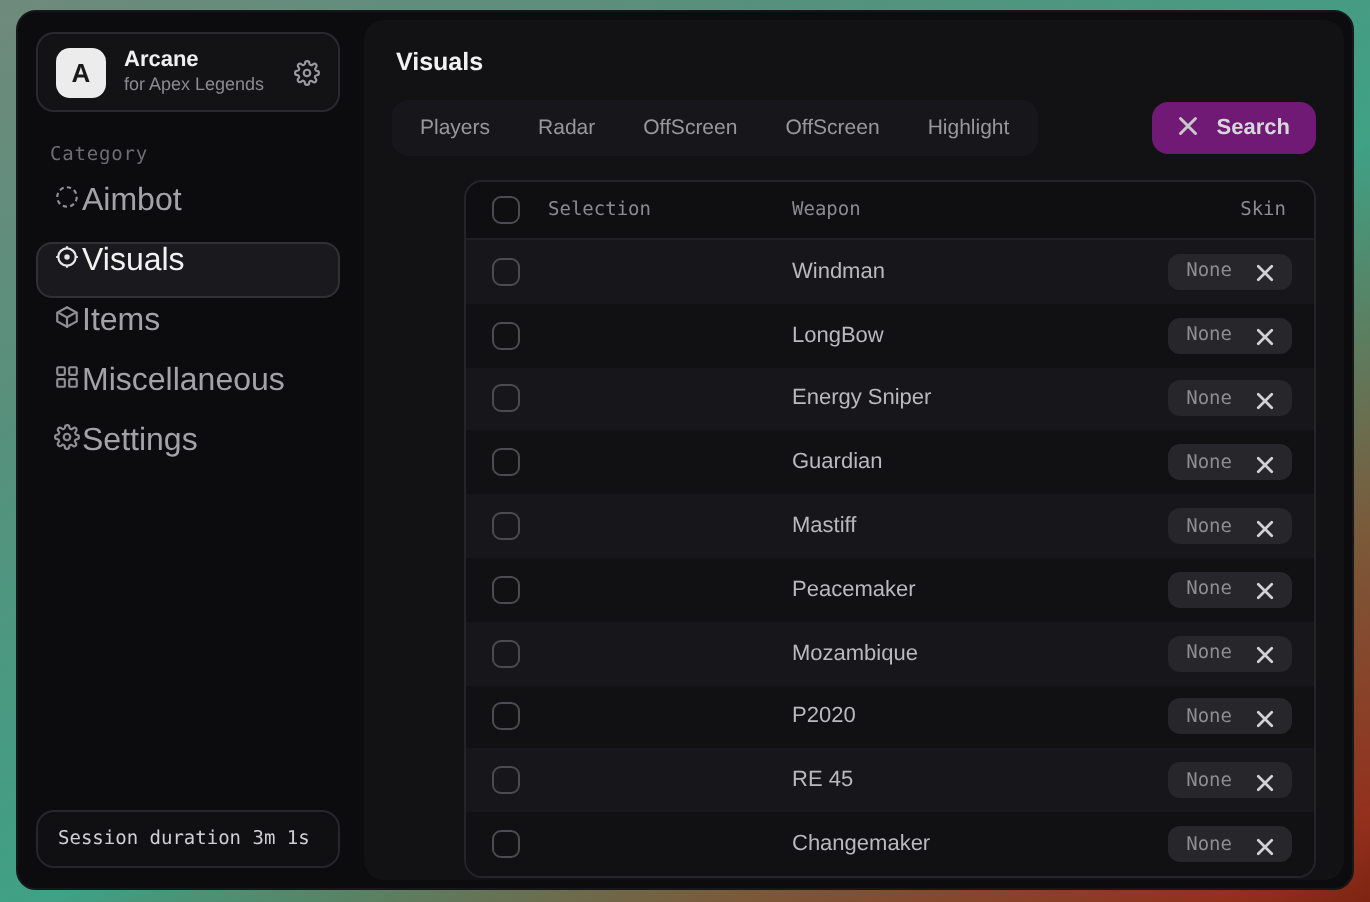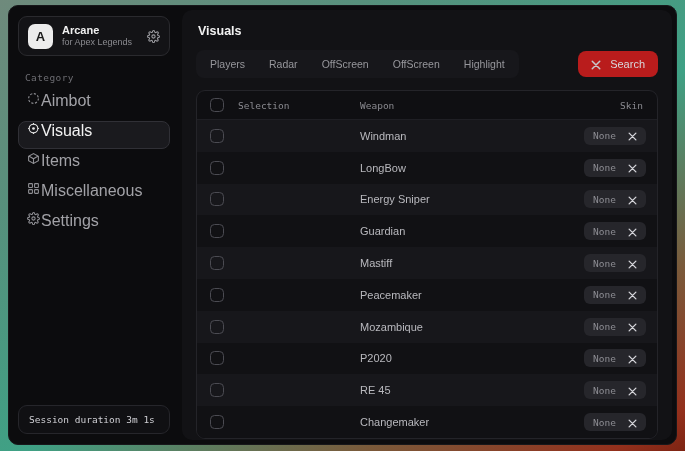--- a/index.html
+++ b/index.html
@@ -60,29 +60,29 @@
   .tabs {
     display:flex; align-items:center; background:#17171b; border-radius:8px;
     padding:3px; gap:2px;
   }
   .tab {
     padding:5px 11px; font-size:10.5px; color:#97979c; border-radius:6px;
     white-space:nowrap; cursor:default;
   }
   .tab.active { background:#2f2f35; color:#f5f5f5; }
   .search-btn {
-    margin-left:auto; display:flex; align-items:flex-end; gap:9px;
-    background:#b91c1c; border-radius:8px; padding:7px 13px;
-    color:#d8d8dc; font-size:11px; font-weight:normal; cursor:default;
+    margin-left:auto; display:flex; align-items:flex-start; gap:9px;
+    background:#701a75; border-radius:8px; padding:7px 13px;
+    color:#d8d8dc; font-size:11px; font-weight:bold; cursor:default;
   }
   .search-btn svg { color:#c7c7cc; }
   
   .table {
     margin-top:12px; border:1px solid #242429; border-radius:9px;
-    overflow:hidden; background:#0f0f12;
+    overflow:hidden; background:#0f0f12;margin-left:36px;
   }
   .thead {
     position:relative; height:29px; border-bottom:1px solid #1f1f24;
     font-family:"DejaVu Sans Mono", monospace; font-size:9.5px; color:#8a8a90;
   }
   .trow { position:relative; height:31.8px; }
   .trow.alt { background:#17171b; }
   .trow:not(.alt) { background:#111114; }
   .cb {
     position:absolute; left:13px; top:50%; transform:translateY(-50%);

